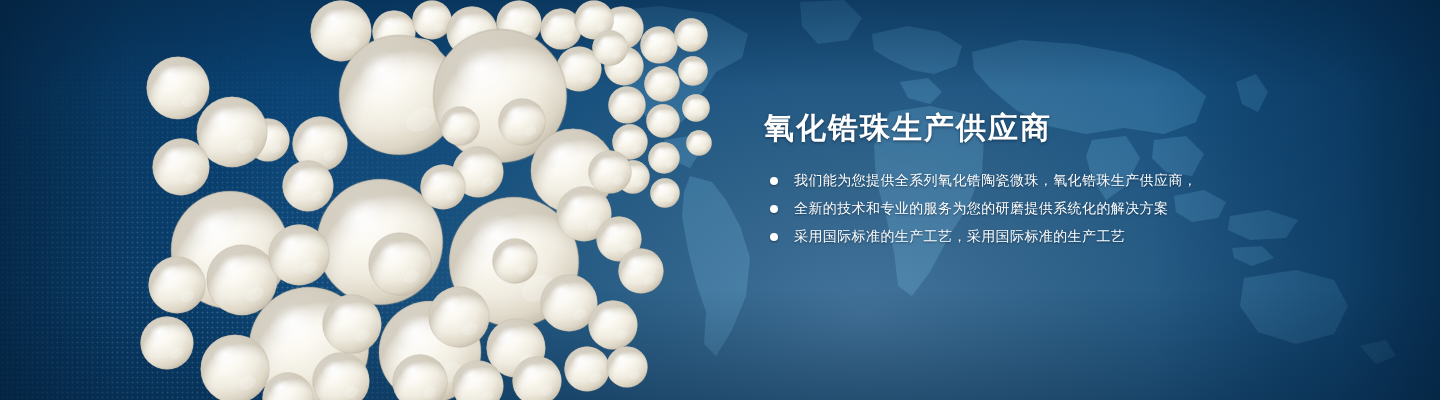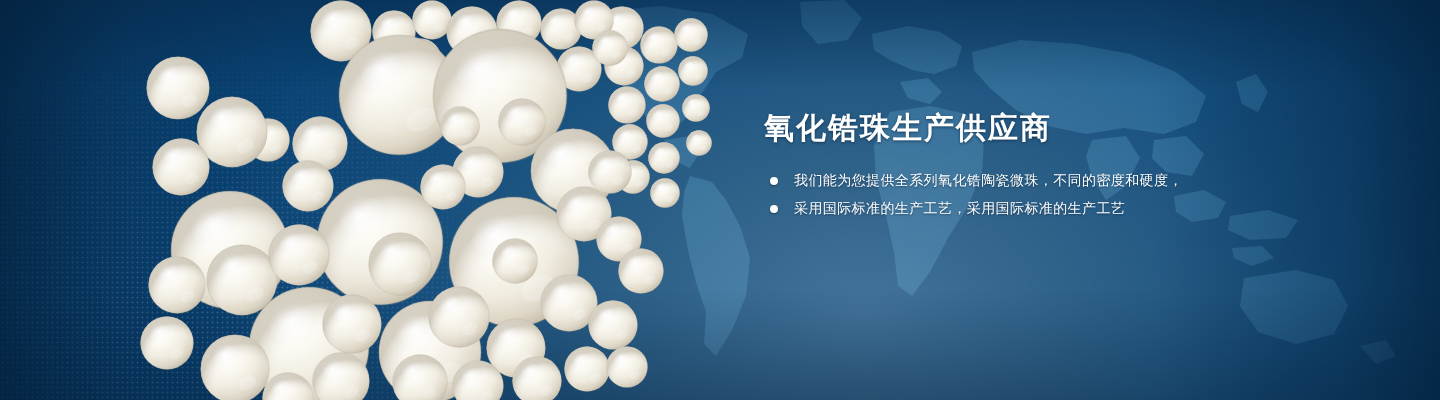--- a/index.html
+++ b/index.html
@@ -263,23 +263,27 @@
   </div>
 
   <div class="copy">
 
     <h1 class="title">氧化锆珠生产供应商</h1>
 
     <ul class="bullets">
 
       <li class="bullet">
         <span class="dot"></span>
-        <span class="bullet-line">我们能为您提供全系列氧化锆陶瓷微珠，不同的密度和硬度，</span>
+        <span class="bullet-line">我们能为您提供全系列氧化锆陶瓷微珠，氧化锆珠生产供应商，</span>
       </li>
 
+      <li class="bullet">
+        <span class="dot"></span>
+        <span class="bullet-line">全新的技术和专业的服务为您的研磨提供系统化的解决方案</span>
+      </li>
 
       <li class="bullet">
         <span class="dot"></span>
         <span class="bullet-line">采用国际标准的生产工艺，采用国际标准的生产工艺</span>
       </li>
 
     </ul>
   </div>
 
 </div>

